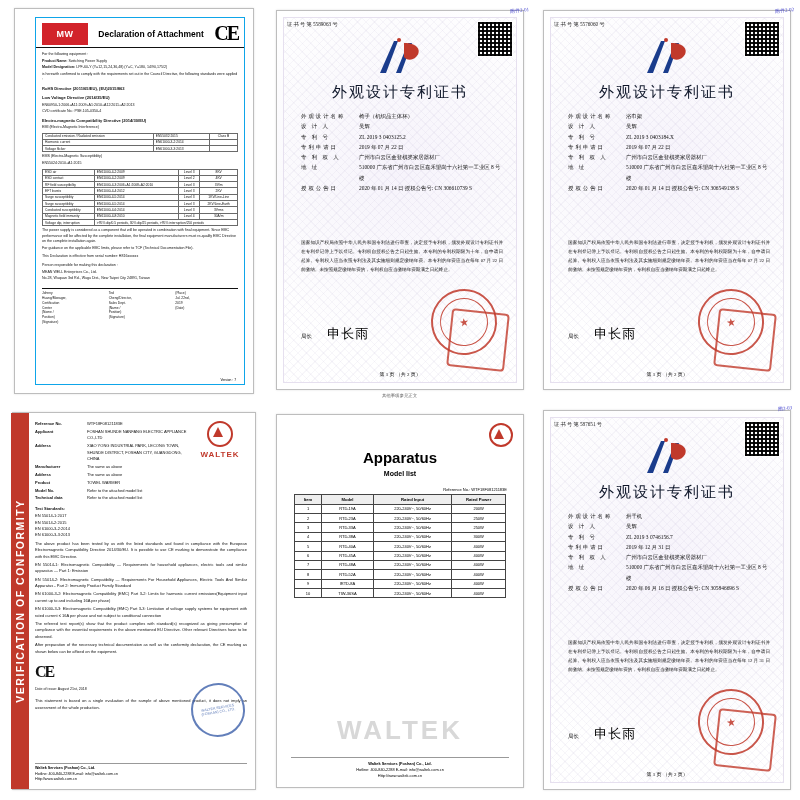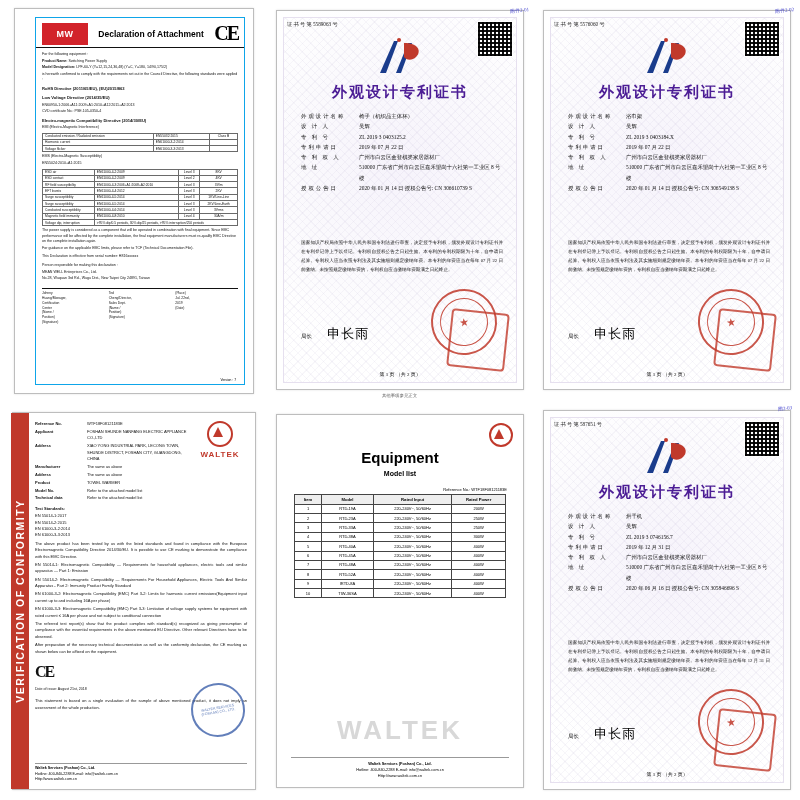--- a/index.html
+++ b/index.html
@@ -36,21 +36,21 @@
       background:repeating-linear-gradient(45deg, rgba(180,170,205,.10) 0 1px, transparent 1px 6px),
                  repeating-linear-gradient(-45deg, rgba(180,170,205,.10) 0 1px, transparent 1px 6px);}
   .cn-top{position:absolute;top:10px;left:10px;right:10px;display:flex;justify-content:space-between;align-items:flex-start;}
   .cn-no{font-size:5.2px;color:#222;font-family:"Liberation Serif",serif;}
   .qr{width:34px;height:34px;background:
       repeating-linear-gradient(0deg,#111 0 2px,#fff 2px 4px),
       repeating-linear-gradient(90deg,#111 0 2px,#fff 2px 4px);
       background-blend-mode:multiply;border:1px solid #fff;}
   .cn-logo{position:absolute;top:26px;left:50%;transform:translateX(-50%);width:52px;height:40px;}
   .cn-h1{position:absolute;top:72px;left:0;right:0;text-align:center;font-family:"Liberation Serif",serif;
-      font-size:15px;font-weight:bold;letter-spacing:2px;color:#4c1d95;}
+      font-size:15px;font-weight:normal;letter-spacing:2px;color:#0f172a;}
   .cn-fields{position:absolute;top:100px;left:24px;right:18px;font-family:"Liberation Serif",serif;font-size:5.4px;color:#111;line-height:1.9;}
   .cn-fields .row{display:flex;}
   .cn-fields .k{width:58px;flex:none;letter-spacing:2px;}
   .cn-fields .v{flex:1;}
   .cn-para{position:absolute;left:24px;right:20px;top:auto;font-family:"Liberation Serif",serif;font-size:4.6px;line-height:1.95;color:#111;text-align:justify;}
   .cn-sign{position:absolute;left:24px;bottom:46px;font-family:"Liberation Serif",serif;font-size:5.4px;}
   .cn-hand{font-family:"Liberation Serif",serif;font-size:13px;margin-left:14px;letter-spacing:1px;}
   .seal{position:absolute;right:26px;bottom:34px;width:62px;height:62px;border:2px solid #c0392b;border-radius:50%;
       opacity:.85;display:flex;align-items:center;justify-content:center;color:#c0392b;font-size:5px;text-align:center;
       transform:rotate(-8deg);}
@@ -427,21 +427,21 @@
         <div class="bold">Waltek Services (Foshan) Co., Ltd.</div>
         <div>Hotline: 400-840-2288      E-mail: info@waltek.com.cn</div>
         <div>Http://www.waltek.com.cn</div>
       </div>
     </div>
   </div>
 
   <div class="cell">
     <div class="doc at">
       <div class="at-logo"></div>
-      <div class="at-title">Equipment</div>
+      <div class="at-title">Apparatus</div>
       <div class="at-sub">Model list</div>
       <div class="at-ref">Reference No.: WTF18F08121183E</div>
       <table class="att">
         <thead>
           <tr>
             <th style="width:24px">Item</th>
             <th style="width:52px">Model</th>
             <th style="width:82px">Rated Input</th>
             <th style="width:54px">Rated Power</th>
           </tr>

